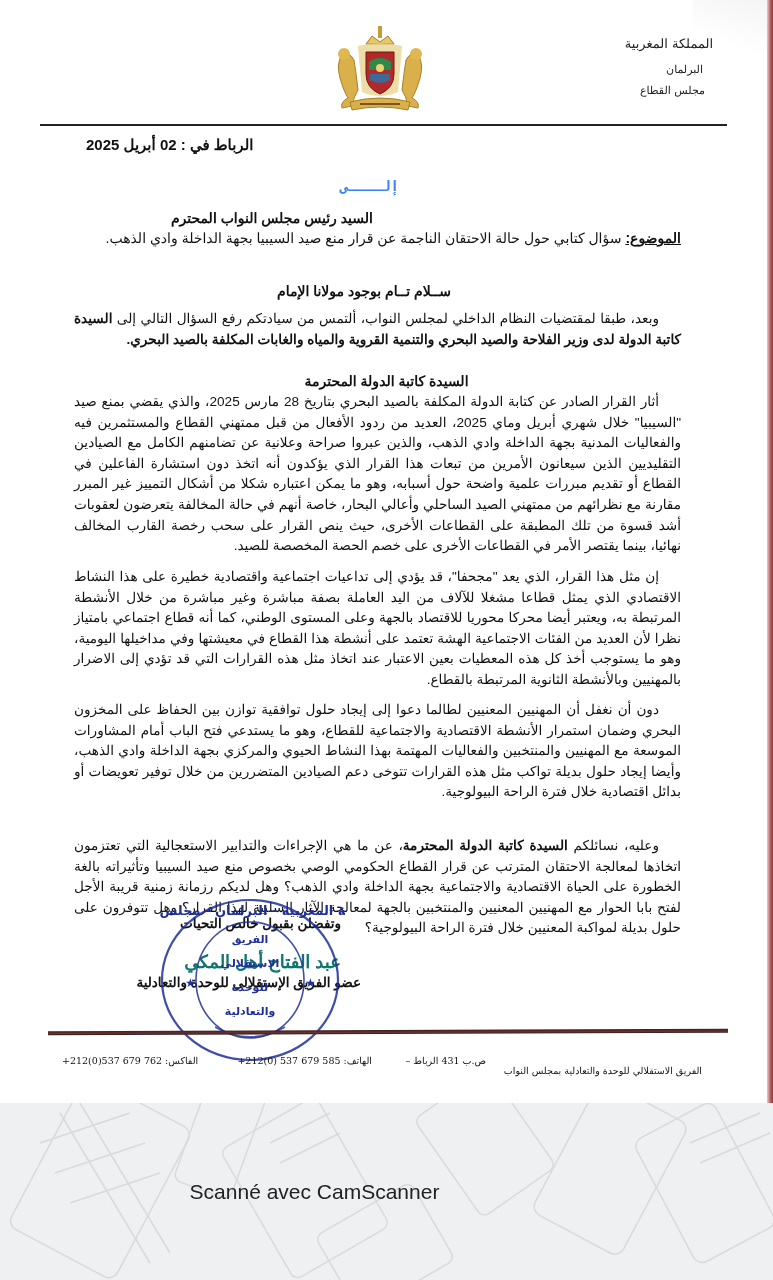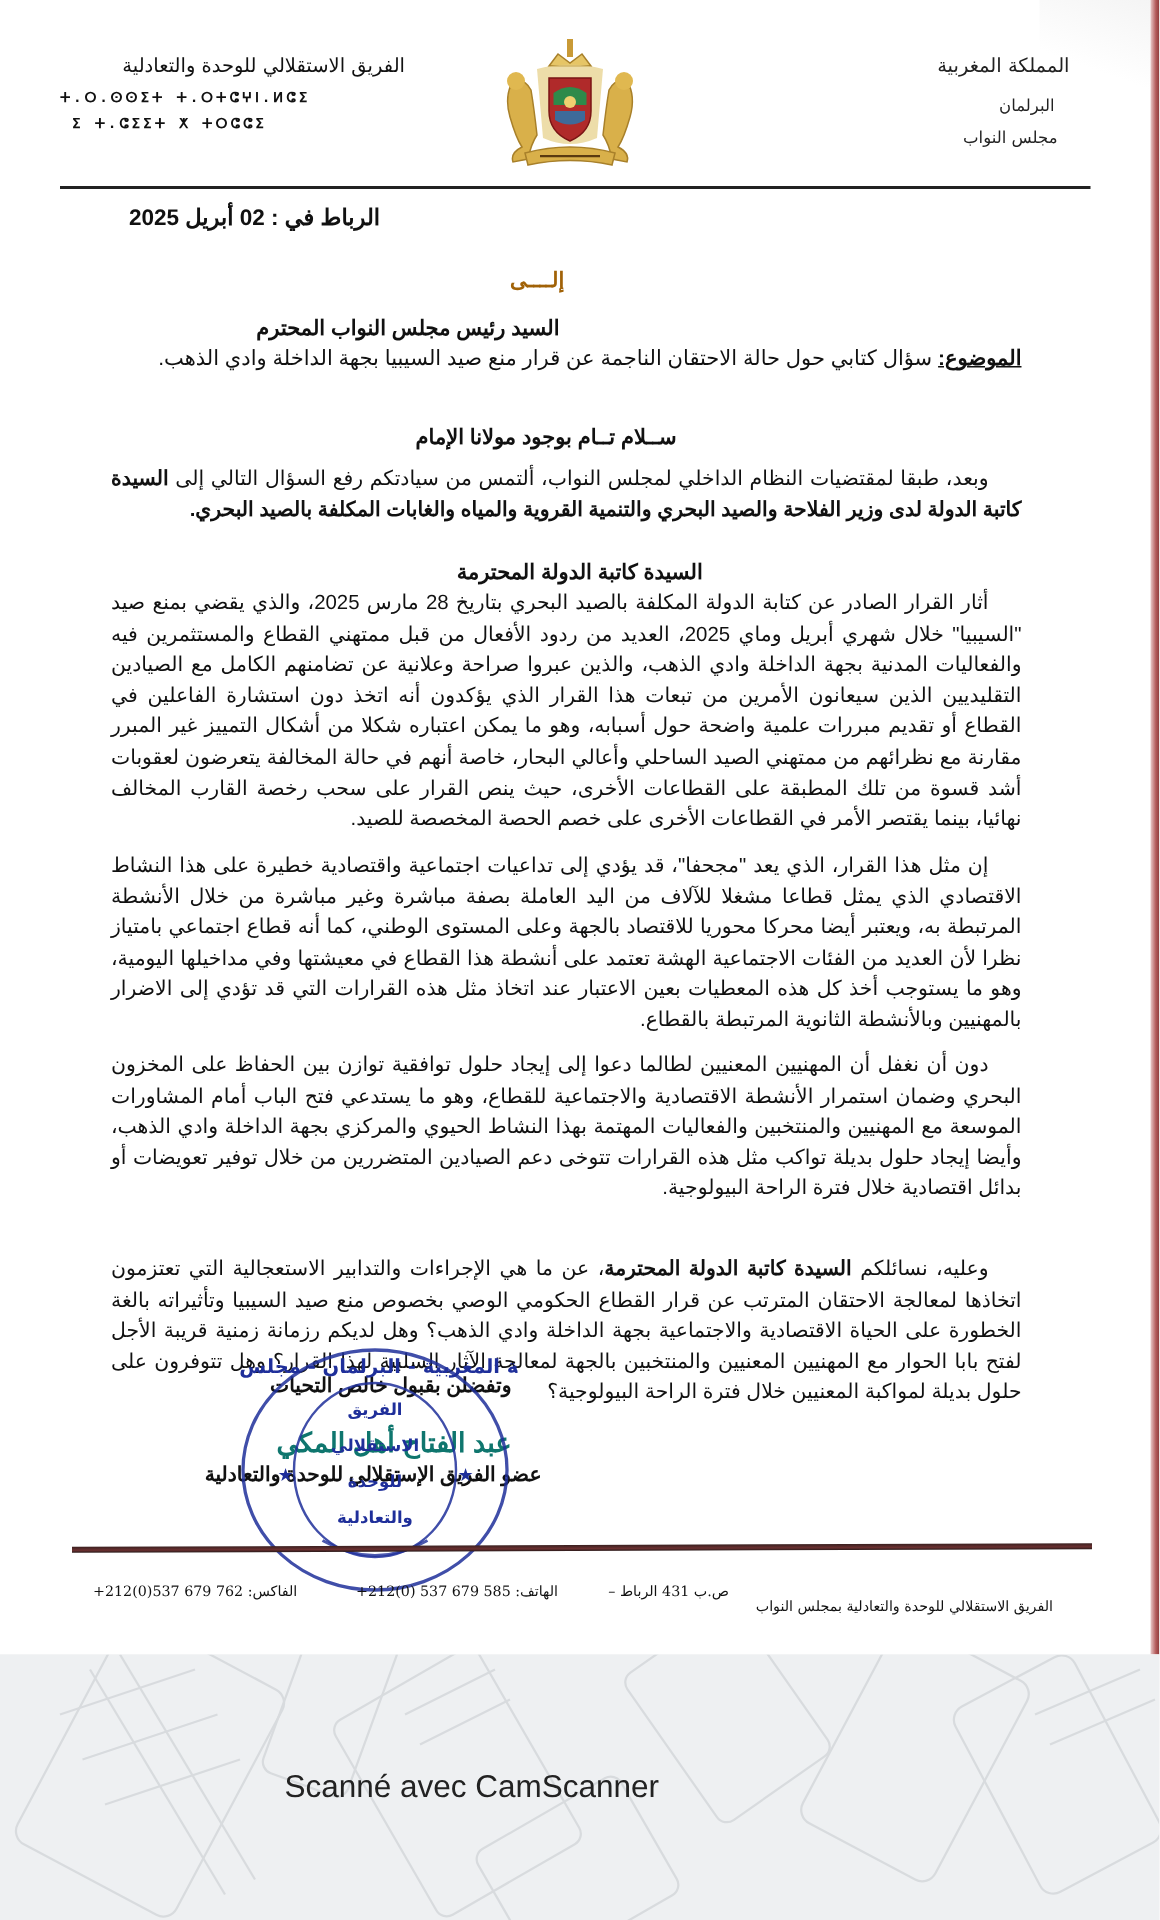--- a/index.html
+++ b/index.html
@@ -29,21 +29,21 @@
 
   .hdr-left { position:absolute; left:40px; top:36px; width:230px; }
   .hdr-left .t { font-family:"DejaVu Serif", serif; font-size:13px; color:#111; direction:rtl; text-align:right; }
   .hdr-left .code { font-family:"DejaVu Sans Mono", monospace; font-size:9px; letter-spacing:2px; color:#111; font-weight:bold; margin-top:8px; }
   .hdr-left .code2 { font-family:"DejaVu Sans Mono", monospace; font-size:9px; letter-spacing:2px; color:#111; font-weight:bold; margin-top:6px; padding-left:8px; }
 
   .emblem { position:absolute; left:330px; top:24px; width:100px; height:92px; }
 
   .hdr-line { position:absolute; left:40px; top:124px; width:687px; height:2px; background:#222; }
   .date { position:absolute; left:86px; top:136px; font-family:"Liberation Sans", sans-serif; font-weight:bold; font-size:15px; color:#111; direction:rtl; }
-  .to { position:absolute; left:340px; top:178px; font-family:Liberation Serif, serif; font-weight:bold; font-size:14px; color:#a16207; direction:rtl; }
+  .to { position:absolute; left:340px; top:178px; font-family:Liberation Mono, monospace; font-weight:bold; font-size:14px; color:#3b82f6; direction:rtl; }
   .recipient { position:absolute; right:400px; top:210px; font-family:"Liberation Sans", sans-serif; font-weight:bold; font-size:14px; color:#111; direction:rtl; white-space:nowrap; }
   .subject { position:absolute; right:92px; top:230px; font-family:"Liberation Sans", sans-serif; font-size:14px; color:#111; direction:rtl; white-space:nowrap; }
   .subject .lbl { font-weight:bold; text-decoration:underline; }
   .salut { position:absolute; left:0; width:728px; top:283px; text-align:center; font-family:"Liberation Sans", sans-serif; font-weight:bold; font-size:14px; color:#111; direction:rtl; }
 
   .para { position:absolute; left:74px; right:92px; font-family:"Liberation Sans", sans-serif; font-size:13.6px; line-height:20.6px; color:#111; direction:rtl; text-align:justify; text-align-last:right; }
   .p1 { top:309px; }
   .p1 b { font-weight:bold; }
   .title2 { position:absolute; left:0; width:773px; top:373px; text-align:center; font-family:"Liberation Sans", sans-serif; font-weight:bold; font-size:14px; color:#111; direction:rtl; }
   .p2 { top:392px; }
@@ -73,21 +73,21 @@
 </head>
 <body>
 
 <div class="page">
   <div class="page-edge-top"></div>
   <div class="page-edge"></div>
 
   <div class="hdr-right">
     <div class="l1">المملكة المغربية</div>
     <div class="l2">البرلمان</div>
-    <div class="l3">مجلس النواب</div>
+    <div class="l3">مجلس القطاع</div>
   </div>
 
   <div class="emblem">
     <svg width="100" height="92" viewBox="0 0 100 92">
 
       <path d="M12 30 q-6 10 -2 24 q4 14 8 20 q-8 4 -6 10 l10 -2 q2 -10 6 -16 q-2 -18 -4 -30 q-4 -8 -12 -6z" fill="#d9b04a" stroke="#a8802a" stroke-width="1"></path>
       <path d="M88 30 q6 10 2 24 q-4 14 -8 20 q8 4 6 10 l-10 -2 q-2 -10 -6 -16 q2 -18 4 -30 q4 -8 12 -6z" fill="#d9b04a" stroke="#a8802a" stroke-width="1"></path>
       <circle cx="14" cy="30" r="6" fill="#e0b850"></circle>
       <circle cx="86" cy="30" r="6" fill="#e0b850"></circle>
 
@@ -99,25 +99,20 @@
       <path d="M36 28 h28 v22 q0 14 -14 20 q-14 -6 -14 -20z" fill="#b02a2a" stroke="#7a1515" stroke-width="1"></path>
       <path d="M39 38 q11 -8 22 0 v8 h-22z" fill="#2e8a4a"></path>
       <circle cx="50" cy="44" r="4" fill="#f0d070"></circle>
       <path d="M40 50 h20 v6 q-10 6 -20 0z" fill="#3e6a9a"></path>
 
       <path d="M20 78 q30 -8 60 0 l-2 8 q-28 -6 -56 0z" fill="#d9b04a" stroke="#a8802a" stroke-width="1"></path>
       <path d="M30 80 h40" stroke="#5a3a10" stroke-width="1.5"></path>
     </svg>
   </div>
 
-  <div class="hdr-left">
-    <div class="t">الفريق الاستقلالي للوحدة والتعادلية</div>
-    <div class="code">ⵜ.ⵔ.ⵙⵙⵉⵜ ⵜ.ⵔⵜⵛⵖⵏ.ⵍⵛⵉ</div>
-    <div class="code2">ⵉ ⵜ.ⵛⵉⵉⵜ ⵅ ⵜⵔⵛⵛⵉ</div>
-  </div>
 
   <div class="hdr-line"></div>
 
   <div class="date">الرباط في : 02 أبريل 2025</div>
   <div class="to">إلــــى</div>
   <div class="recipient">السيد رئيس مجلس النواب المحترم</div>
   <div class="subject">
     <span class="lbl">الموضوع:</span><span> سؤال كتابي حول حالة الاحتقان الناجمة عن قرار منع صيد السيبيا بجهة الداخلة وادي الذهب.</span>
   </div>
   <div class="salut">ســلام تــام بوجود مولانا الإمام</div>

